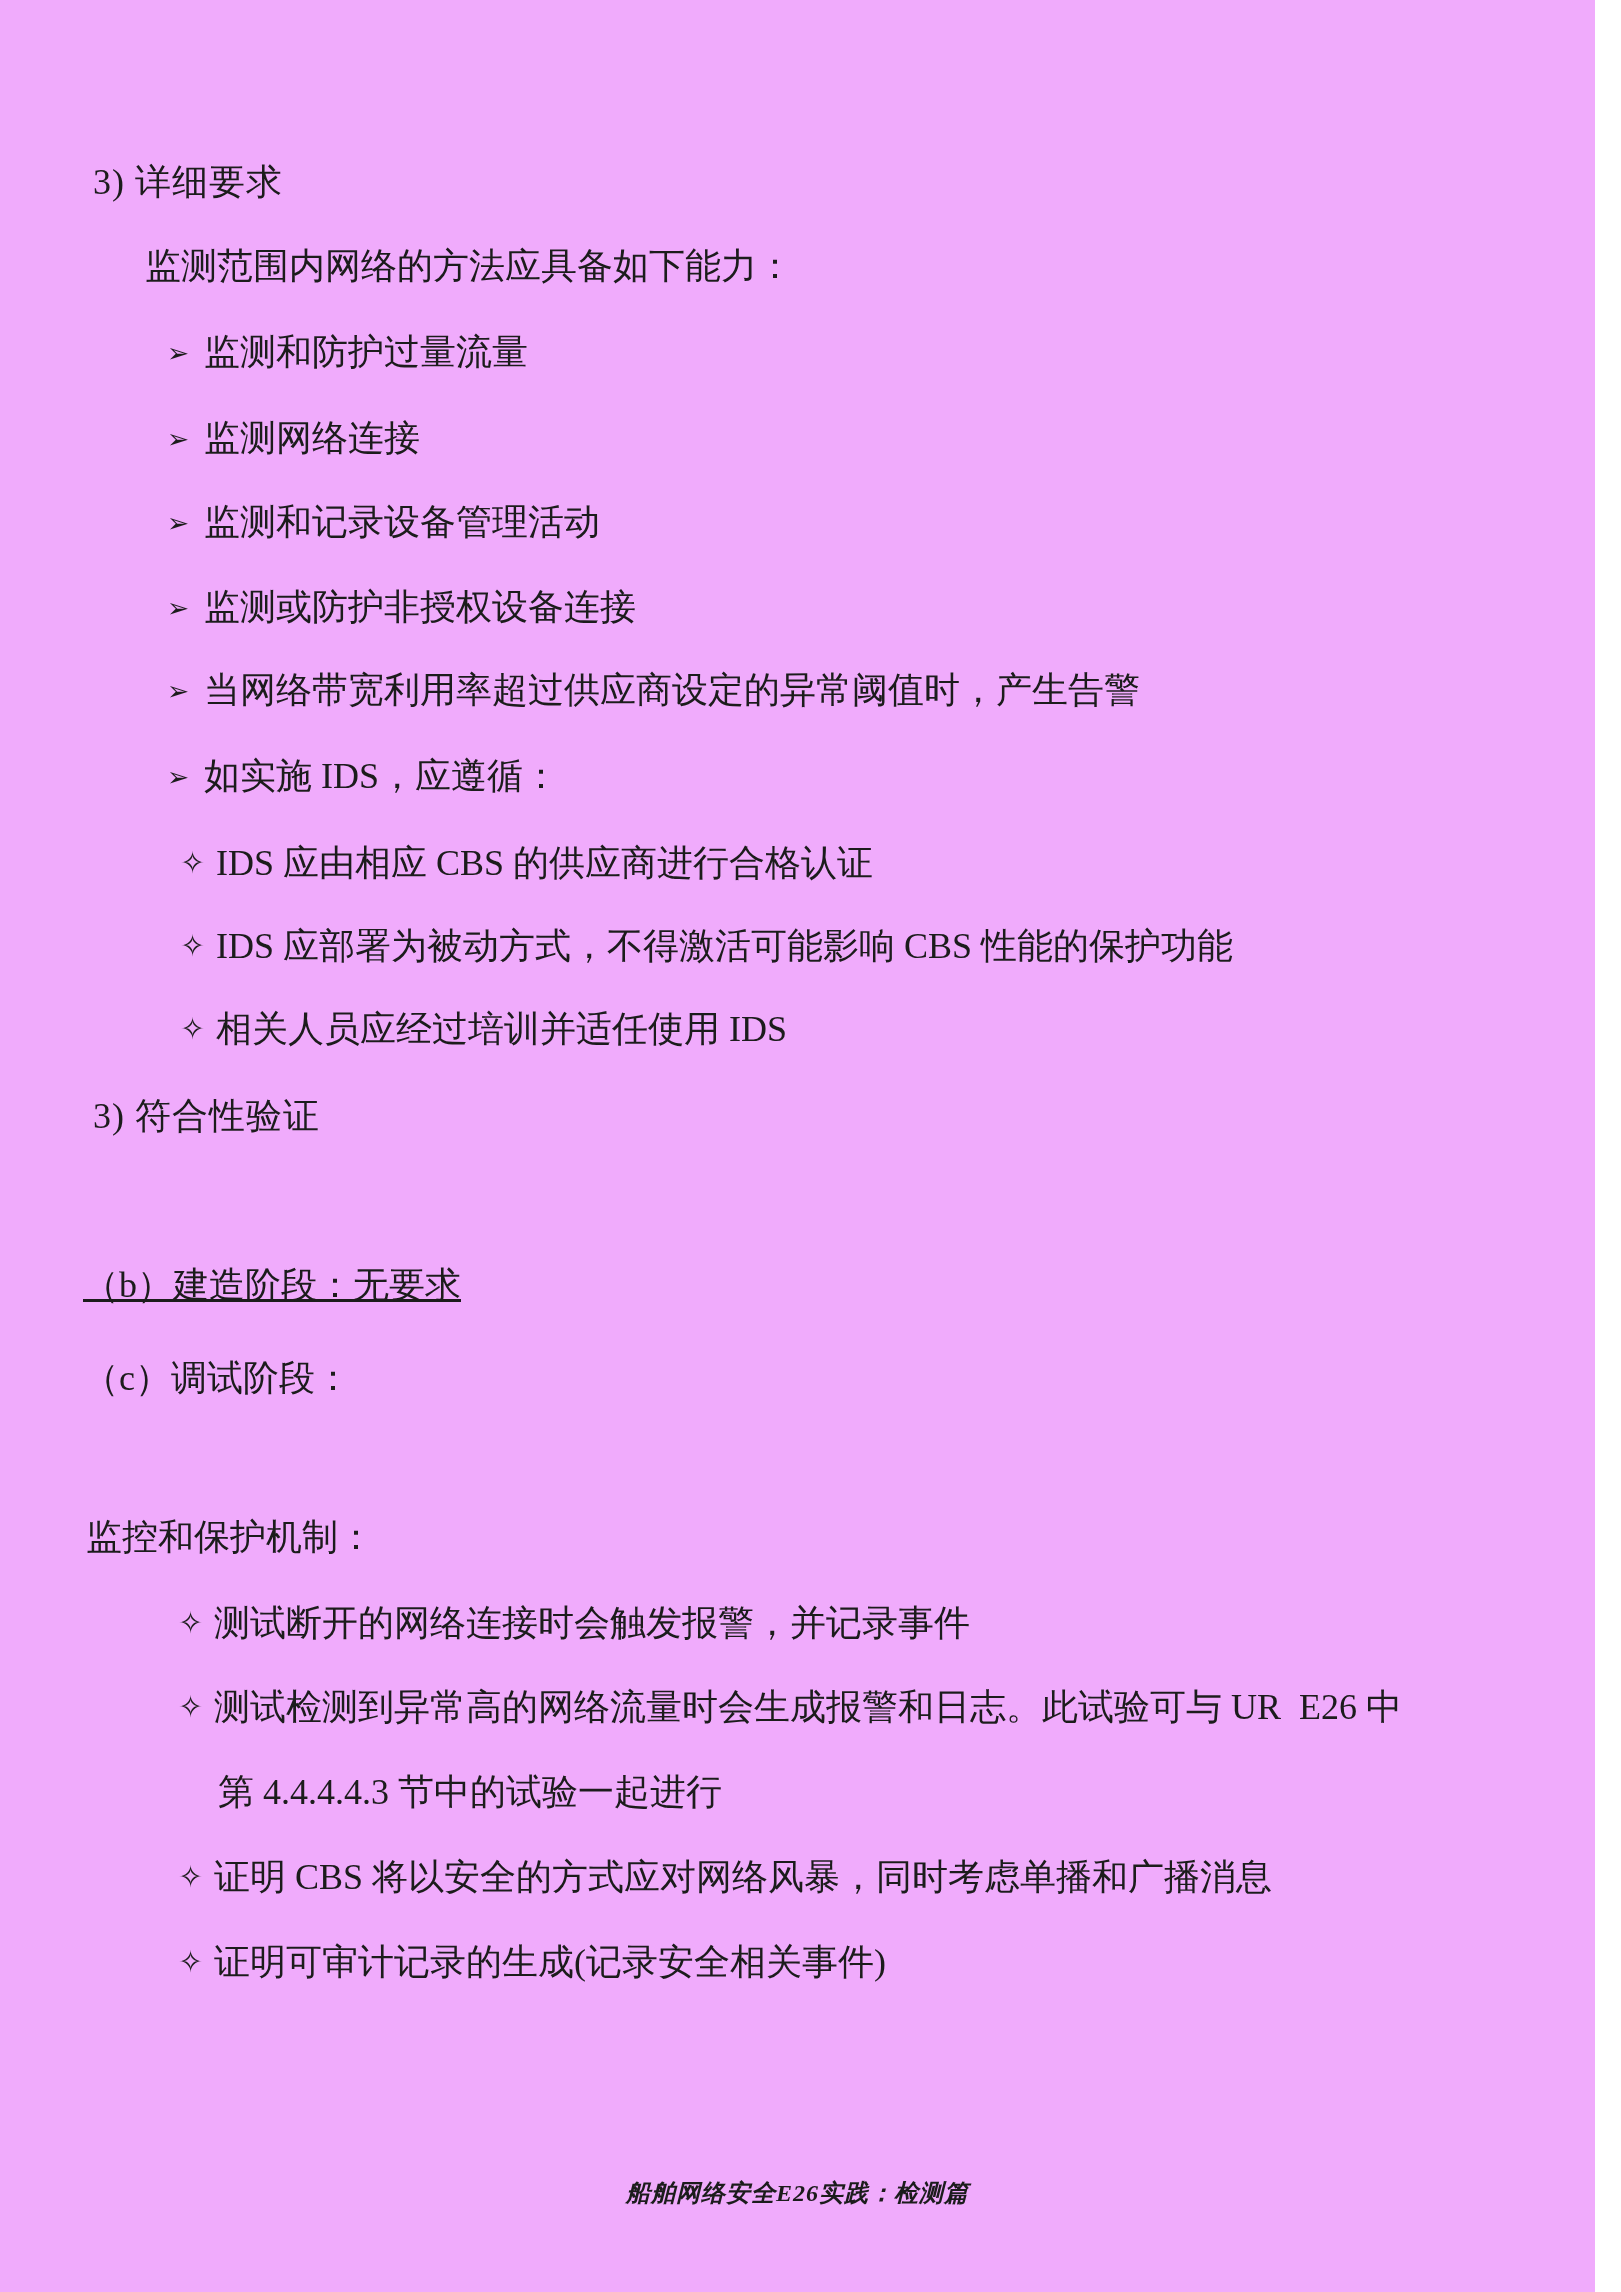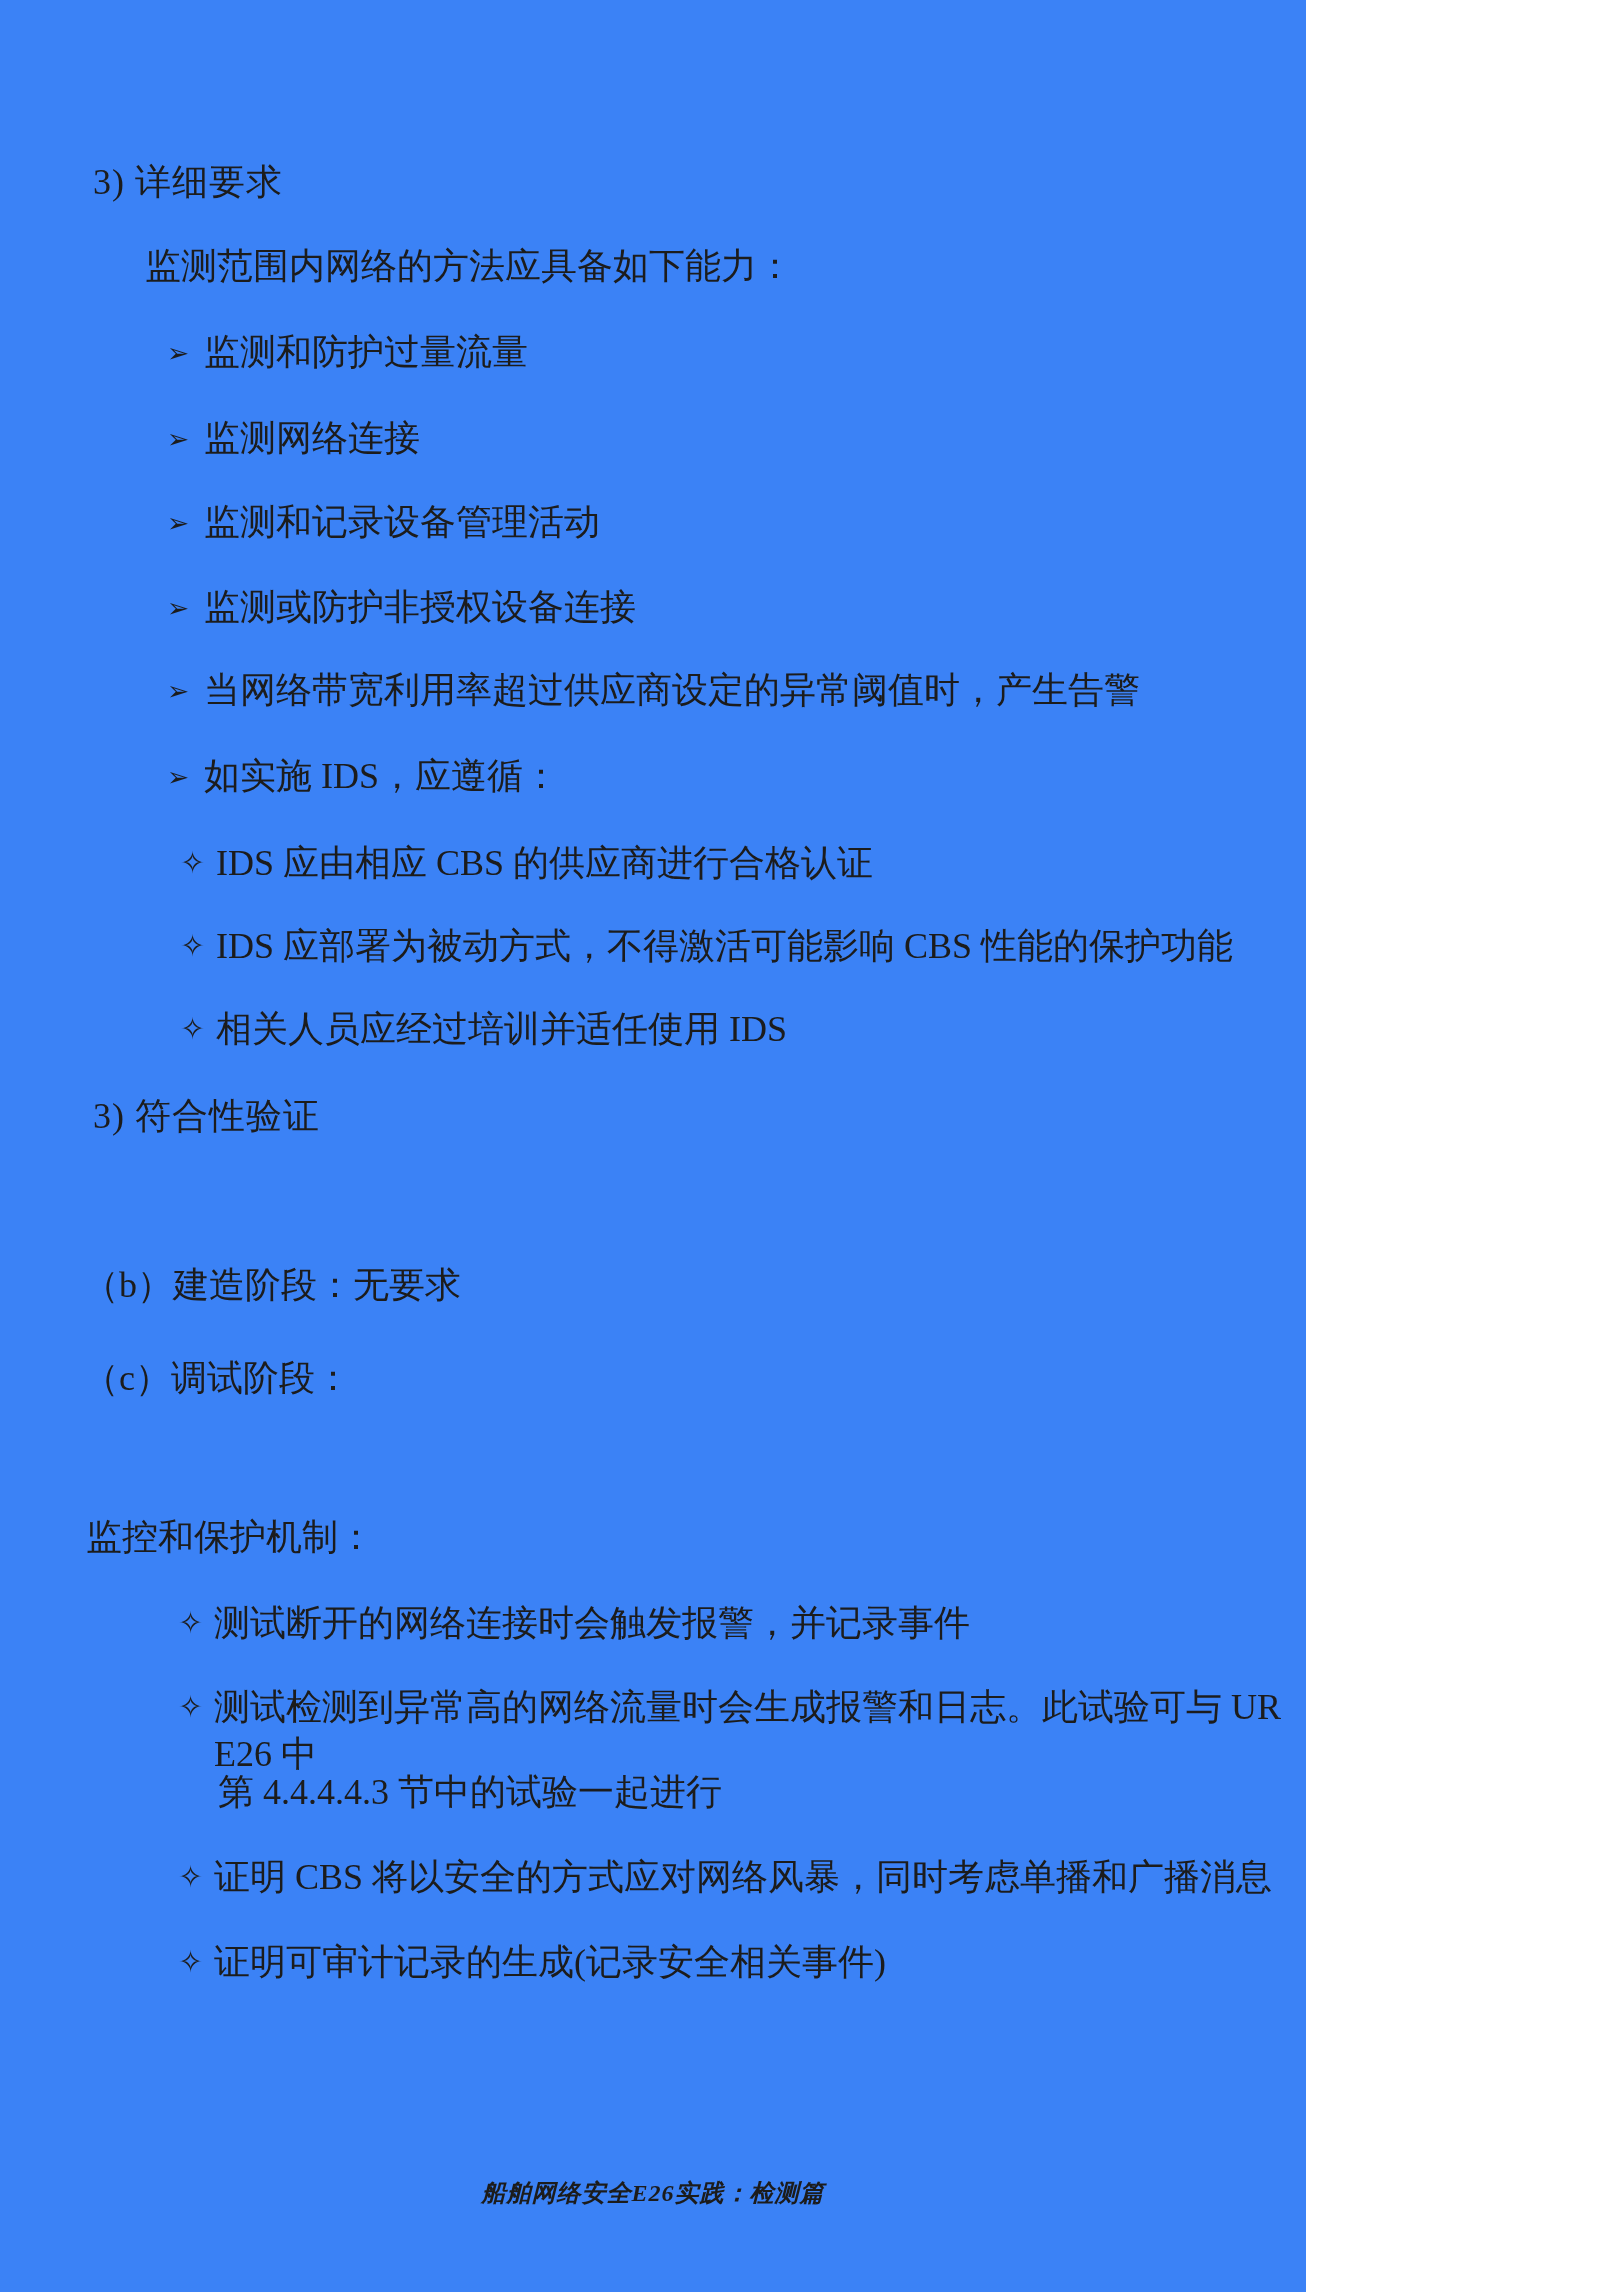--- a/index.html
+++ b/index.html
@@ -2,23 +2,23 @@
 <html><head>
 <meta charset="utf-8">
 <style>
   html, body {
     margin: 0;
     padding: 0;
     background: #ffffff;
   }
   .page {
     position: relative;
-    width: 1306px;
+    width: 1595px;
     height: 2293px;
-    background: #3b82f6;
+    background: #f0abfc;
     color: #1c1c1c;
     font-family: "Liberation Serif", "DejaVu Serif", serif;
     font-size: 36px;
     line-height: 1.3;
     overflow: hidden;
   }
   .line {
     position: absolute;
     white-space: pre-wrap;
   }
@@ -111,21 +111,21 @@
   </div>
 
   <div class="line bullet-line" style="top:1006px; left:180px;">
     <span class="marker diamond-marker">✧</span>
     <span class="bullet-text">相关人员应经过培训并适任使用 IDS</span>
   </div>
 
   <div class="line heading" style="top:1093px; left:93px;">3) 符合性验证</div>
 
 
-  <div class="line" style="top:1262px; left:83px;">（b）建造阶段：无要求</div>
+  <div class="line" style="top:1262px; left:83px;text-decoration:underline;">（b）建造阶段：无要求</div>
 
   <div class="line" style="top:1355px; left:83px;text-align:center;">（c）调试阶段：</div>
 
 
   <div class="line" style="top:1514px; left:86px;">监控和保护机制：</div>
 
   <div class="line bullet-line" style="top:1600px; left:178px;">
     <span class="marker diamond-marker">✧</span>
     <span class="bullet-text">测试断开的网络连接时会触发报警，并记录事件</span>
   </div>

